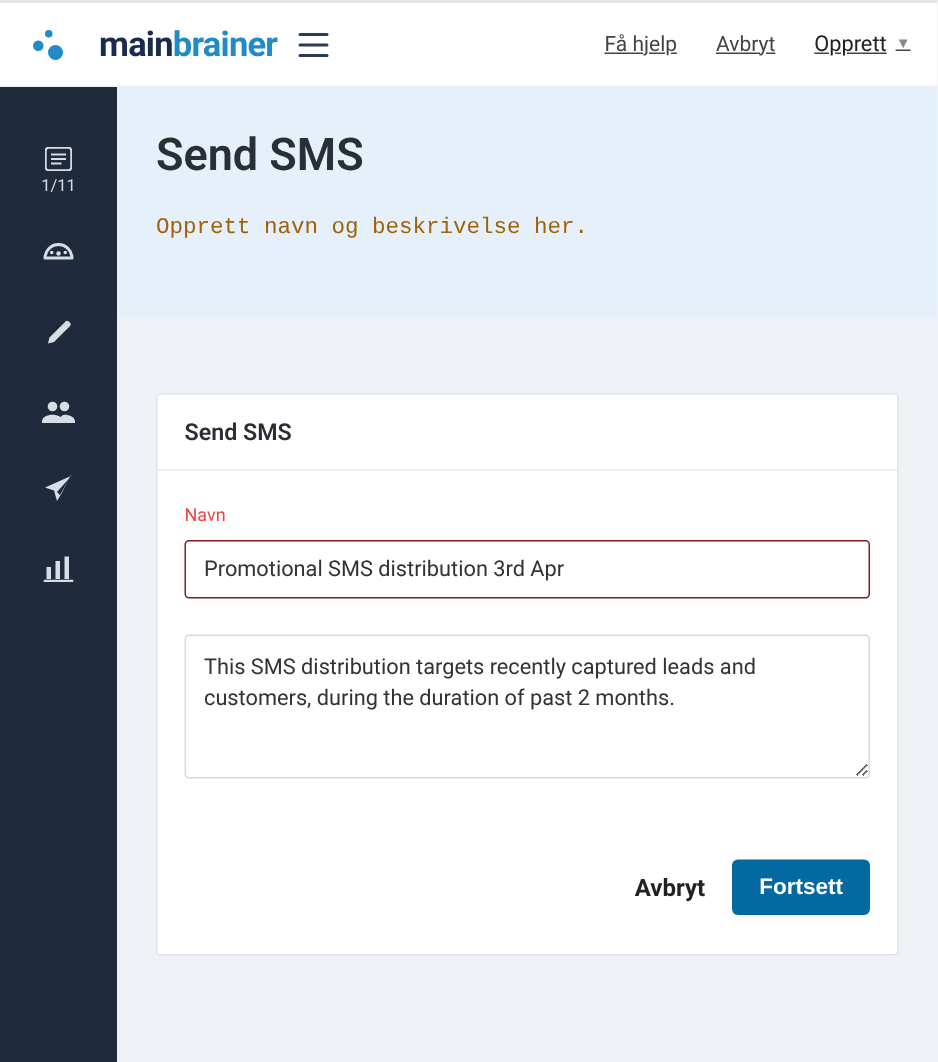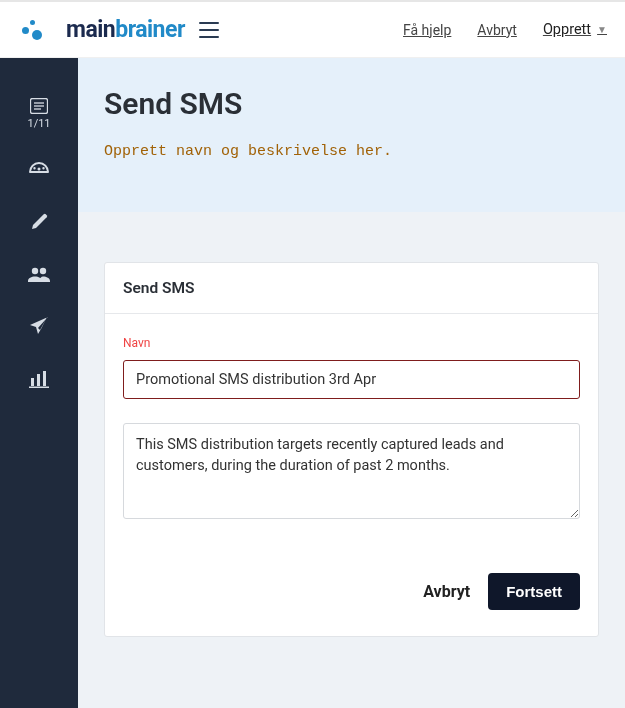--- a/index.html
+++ b/index.html
@@ -69,21 +69,21 @@
       width:100%; border:1px solid #7f1d1d; border-radius:3px; padding:10px 12px; font-size:14.5px;
       color:#333; background:#fff; font-family:inherit;
     }
     .text-area {
       width:100%; border:1px solid #d6d9dd; border-radius:3px; padding:10px 12px; font-size:14.5px;
       color:#333; background:#fff; resize:vertical; height:96px; font-family:inherit; line-height:1.45;
     }
     .card-footer { padding: 24px 18px 26px 18px; display:flex; justify-content:flex-end; align-items:center; gap:18px;}
     .link-cancel { font-size:16px; font-weight:700; color:#222; cursor:pointer; }
     .btn-primary {
-      background:#0f172a; color:#fff; border:none; border-radius:4px; padding:10px 18px;
+      background:#0369a1; color:#fff; border:none; border-radius:4px; padding:10px 18px;
       font-size:15px; font-weight:600; cursor:pointer;
     }
   </style>
 </head>
 <body>
 
 <div class="topbar">
   <div class="topbar-left">
     <div class="logo">
       <div class="logo-dots">

